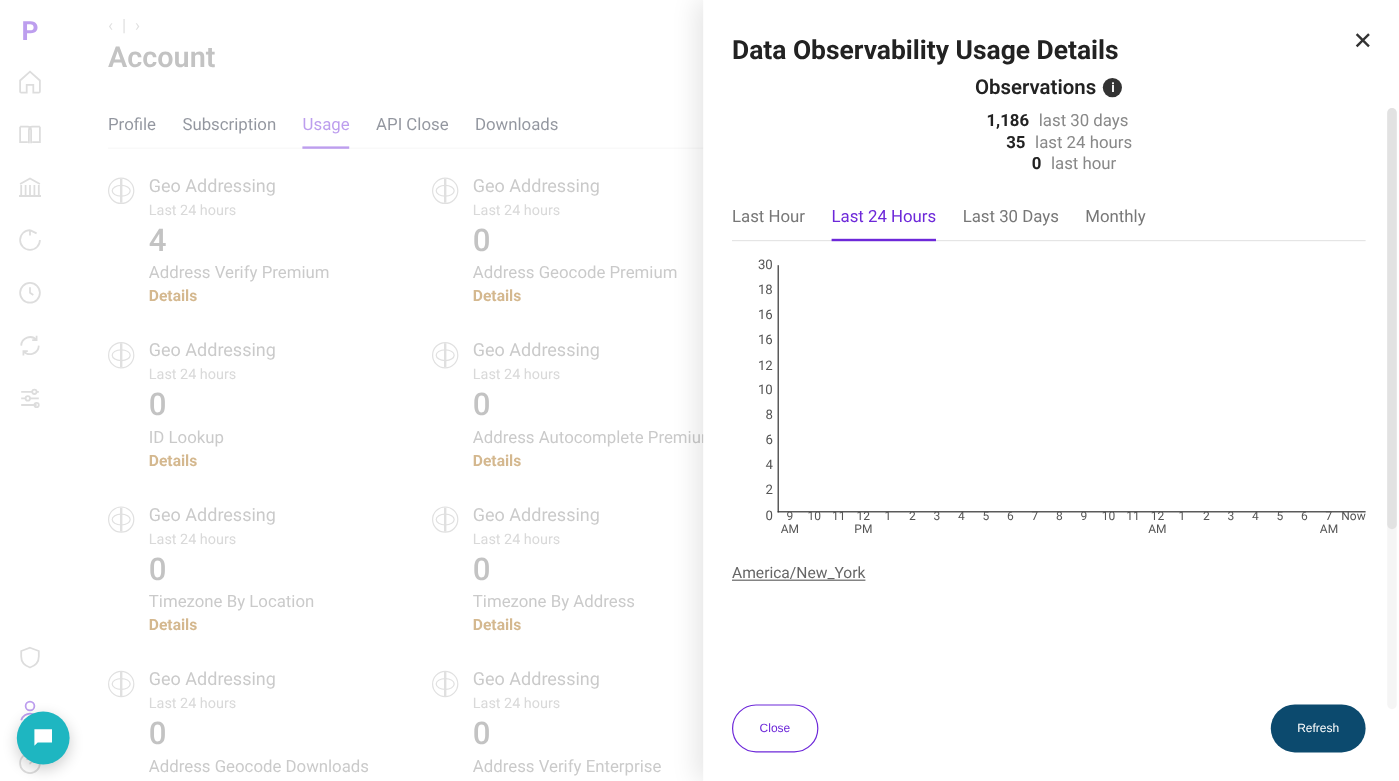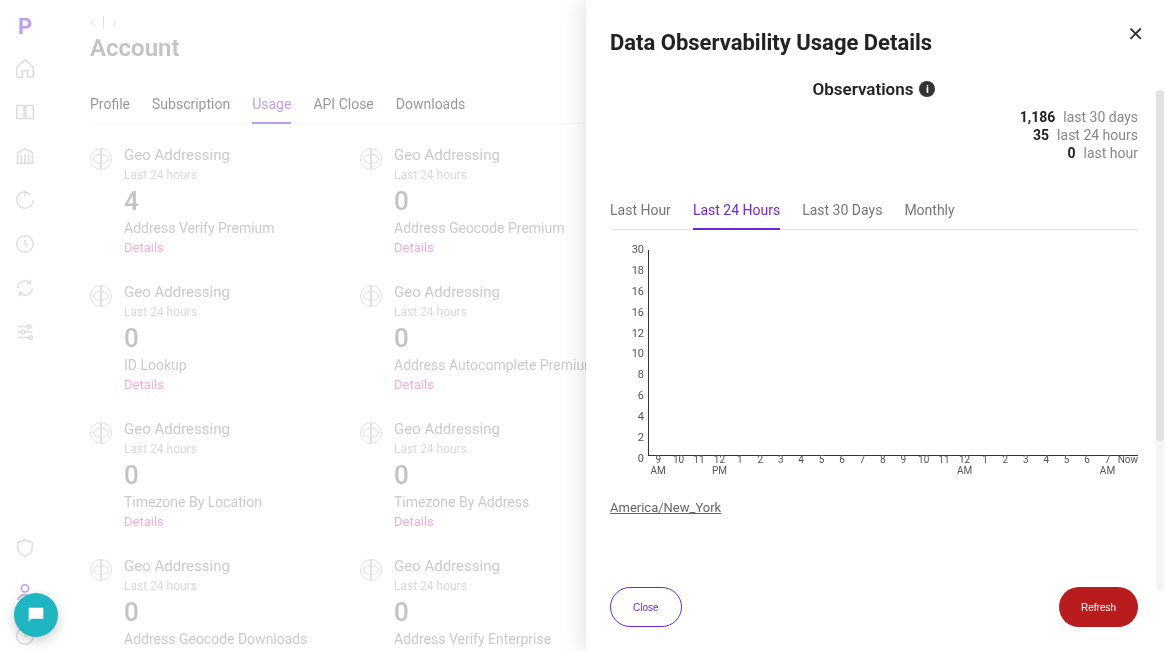--- a/index.html
+++ b/index.html
@@ -55,21 +55,21 @@
     content:""; position:absolute; width:14px; height:8px; border:1.5px solid #bbb; border-radius:50%;
   }
   .geo-icon::after {
     content:""; position:absolute; width:1.5px; height:20px; background:#bbb;
   }
   .card .body { display:flex; flex-direction:column; gap:4px; }
   .card .title { font-size:15px; color:#8a8a8a; }
   .card .sub { font-size:12px; color:#aaa; }
   .card .num { font-size:26px; color:#7a7a7a; font-weight:500; }
   .card .product { font-size:14px; color:#8a8a8a; }
-  .card .details { font-size:13px; color:#ec4899; }
+  .card .details { font-size:13px; color:#a16207;font-weight:bold; }
   
   .chat-bubble {
     position:absolute; left:14px; bottom:14px;
     width:44px; height:44px; border-radius:50%;
     background:#1eb6c1;
     display:flex; align-items:center; justify-content:center;
     box-shadow:0 4px 12px rgba(0,0,0,0.2);
     z-index:20;
   }
   .chat-bubble svg { width:22px; height:22px; fill:white; }
@@ -80,27 +80,27 @@
     box-shadow:-6px 0 20px rgba(0,0,0,0.1);
     padding:30px 28px 24px 24px;
     display:flex; flex-direction:column;
     z-index:10;
   }
   .panel-close {
     position:absolute; top:22px; right:22px;
     font-size:20px; color:#333; cursor:pointer;
     background:none; border:none;
   }
-  .panel-title { font-size:22px; font-weight:700; color:#222; margin-bottom:24px; }
+  .panel-title { font-size:22px; font-weight:700; color:#222; margin-bottom:8px; }
   .metrics-head {
     display:flex; align-items:center; justify-content:center; gap:6px;
     font-size:17px; font-weight:600; color:#222; margin-bottom:10px;
   }
   .info-dot { width:16px;height:16px;border-radius:50%;background:#333;color:#fff;display:inline-flex;align-items:center;justify-content:center;font-size:11px;font-weight:700; }
-  .metrics-lines { display:flex; flex-direction:column; align-items:flex-end; gap:2px; margin-bottom:35px; }
+  .metrics-lines { display:flex; flex-direction:column; align-items:center; gap:2px; margin-bottom:22px; }
   .metrics-row { display:flex; gap:8px; font-size:14px; }
   .metrics-row .val { font-weight:700; color:#222; min-width:50px; text-align:right; }
   .metrics-row .lbl { color:#888; }
   .range-tabs { display:flex; gap:22px; border-bottom:1px solid #e5e5e5; margin-bottom:14px; }
   .range-tab { padding:6px 0 10px; font-size:14px; color:#777; cursor:pointer; }
   .range-tab.active { color:#6d28d9; border-bottom:2px solid #6d28d9; margin-bottom:-1px; }
   
   .chart-wrap { position:relative; height:244px; margin-bottom:8px; }
   .y-axis { position:absolute; left:0; top:0; bottom:24px; width:34px; display:flex; flex-direction:column; justify-content:space-between; align-items:flex-end; font-size:11px; color:#555; }
   .y-axis span { line-height:1; }
@@ -117,21 +117,21 @@
     display:flex; font-size:10px; color:#555;
   }
   .x-axis .xcell { flex:1; text-align:center; line-height:1.1; white-space:pre; }
   .tz { text-align:left; font-size:13px; color:#666; margin-top:4px;text-decoration:underline; }
   .panel-footer { margin-top:auto; display:flex; justify-content:space-between; padding-top:22px; }
   .btn {
     height:40px; padding:0 22px; border-radius:22px; font-size:10px; font-weight:500;
     cursor:pointer; display:flex; align-items:center;
   }
   .btn.outline { background:#fff; color:#6d28d9; border:1.5px solid #6d28d9; }
-  .btn.solid { background:#b91c1c; color:#fff; border:none; }
+  .btn.solid { background:#0c4a6e; color:#fff; border:none; }
   .scrollbar-right {
     position:absolute; right:2px; top:90px; bottom:60px; width:8px;
     background:rgba(0,0,0,0.04); border-radius:4px;
   }
   .scrollbar-right .thumb { width:100%; height:70%; background:#e2e2e2; border-radius:4px; }
 </style>
 </head>
 <body>
 
 <div class="app-bg">

